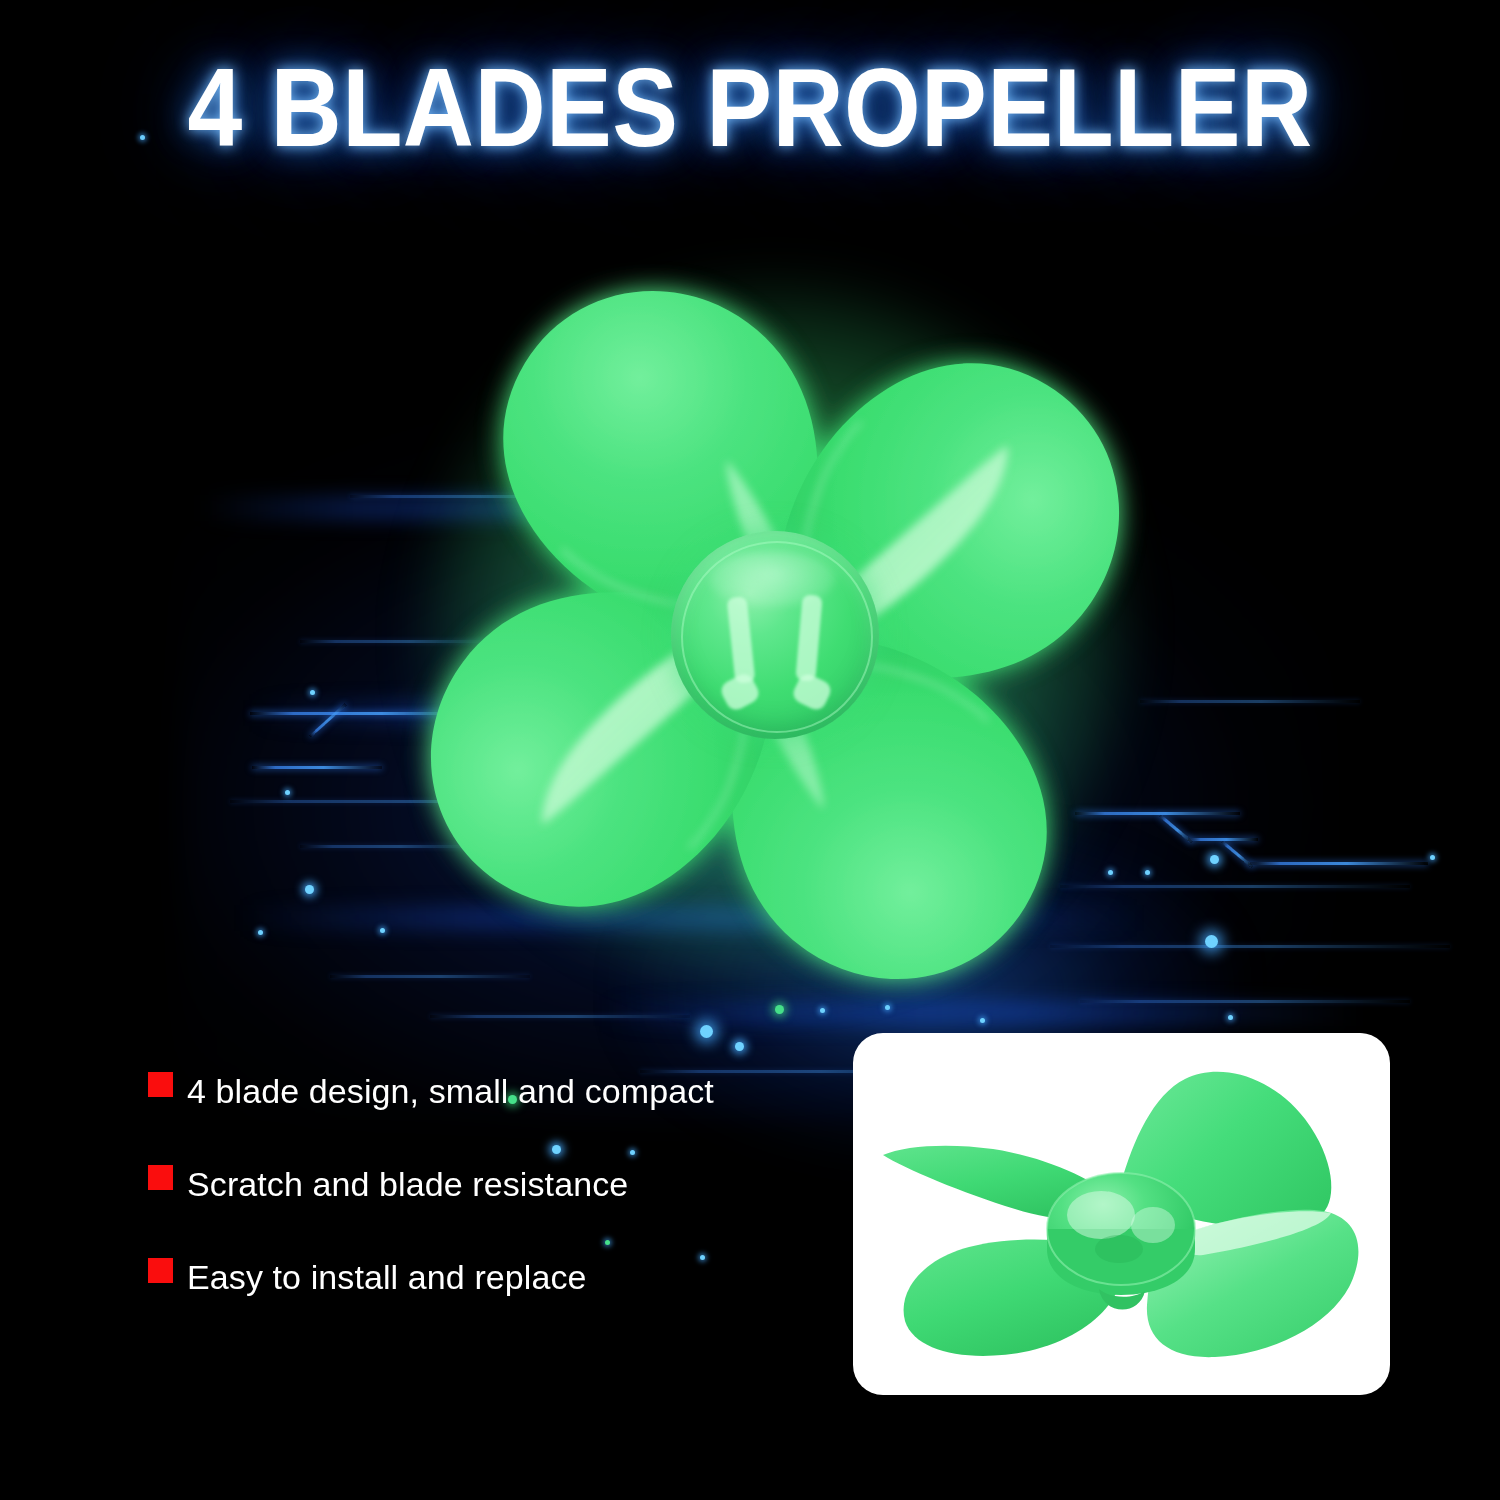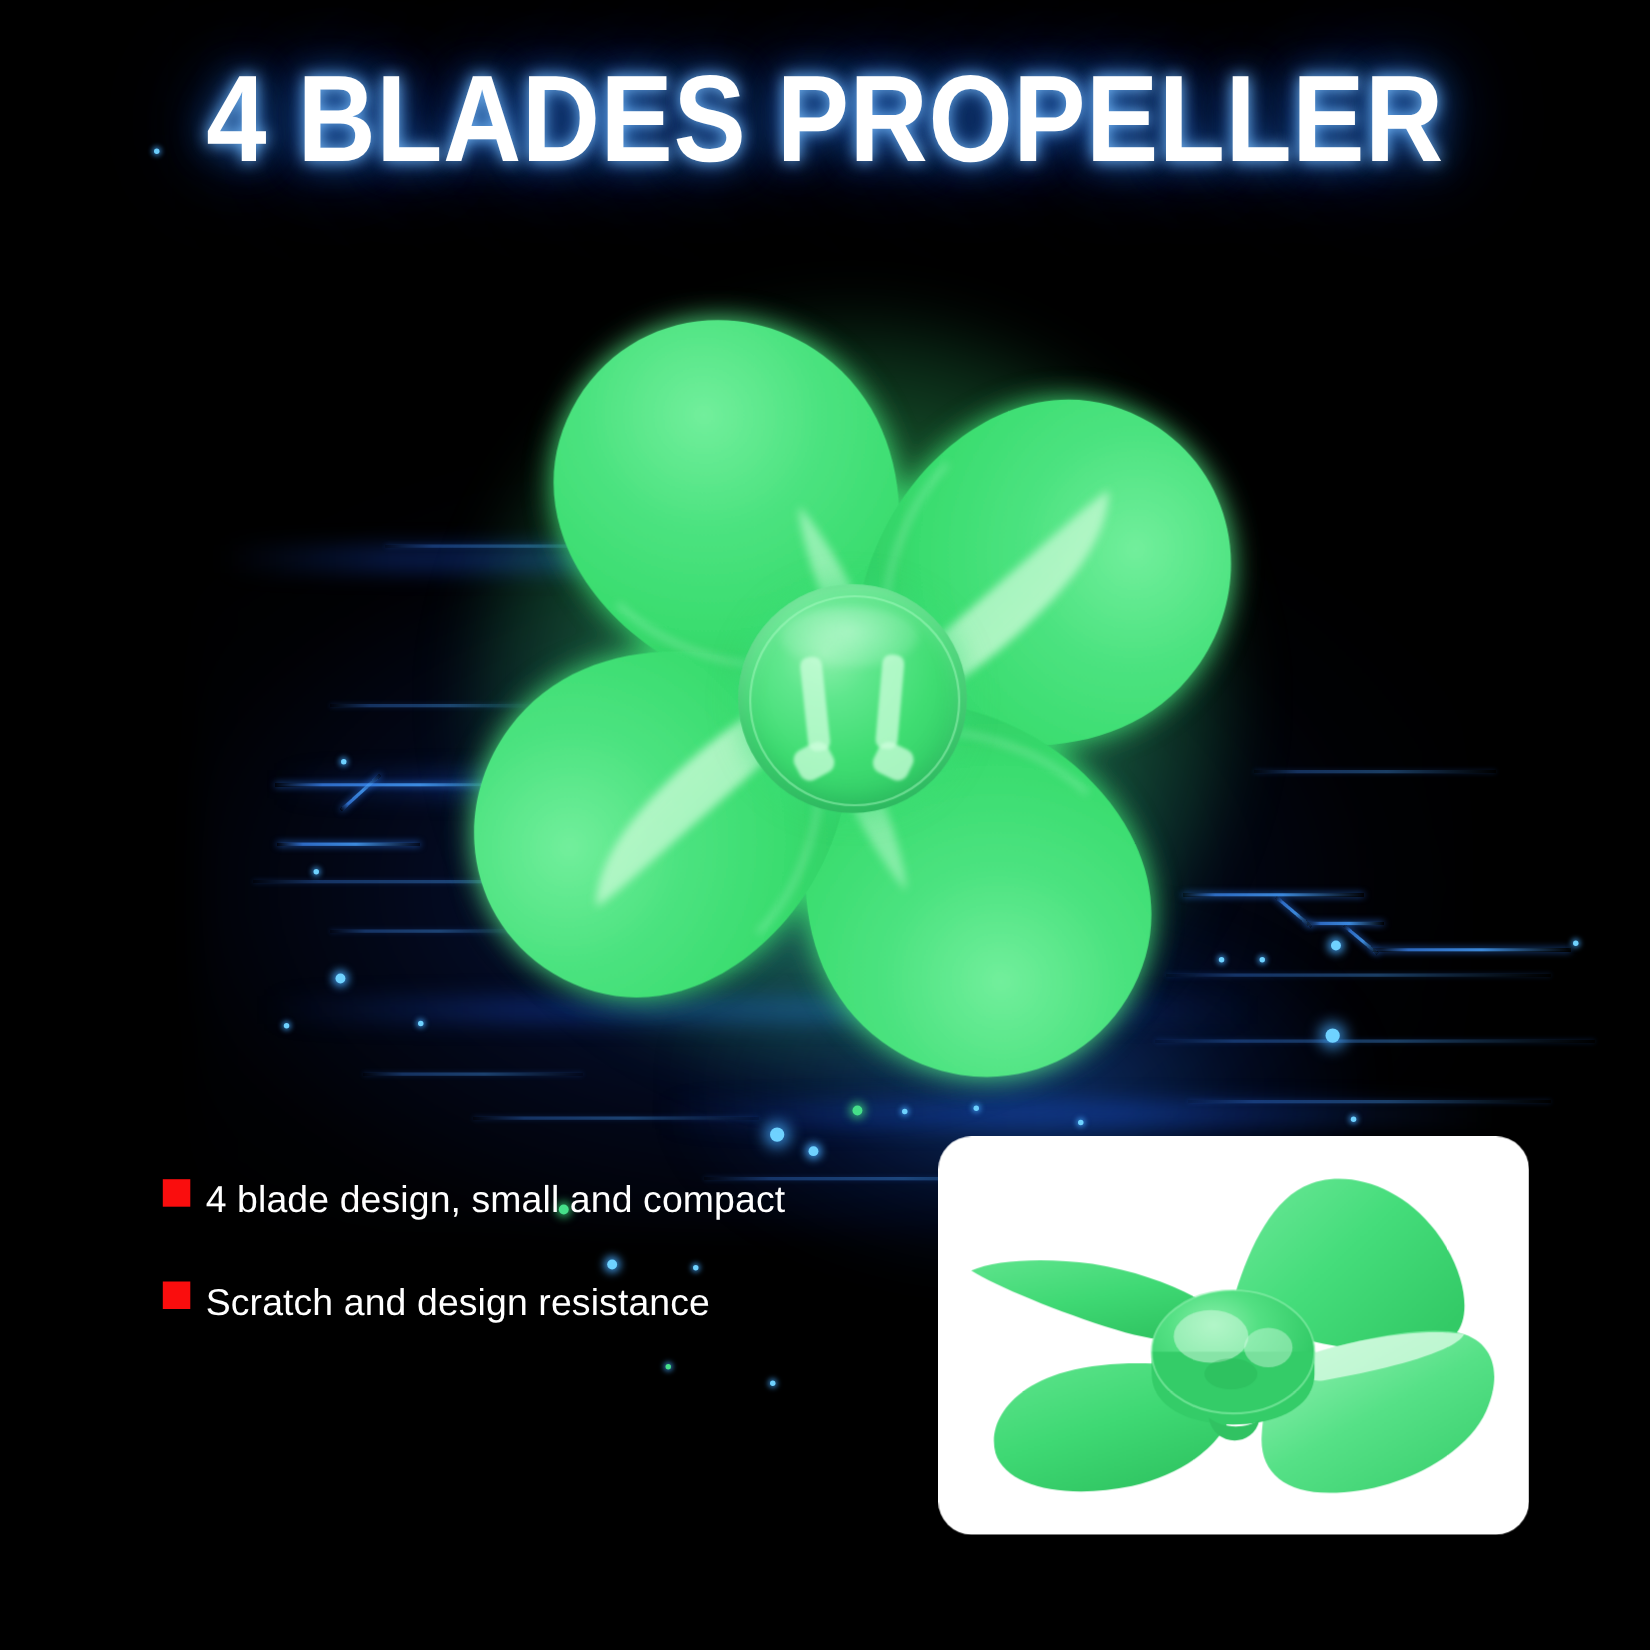--- a/index.html
+++ b/index.html
@@ -369,21 +369,25 @@
     <div class="hub-spec s4"></div>
   </div>
 
   <div class="bullets">
     <div class="bullet-row">
       <span class="bullet-sq"></span>
       <span class="bullet-text">4 blade design, small and compact</span>
     </div>
     <div class="bullet-row">
       <span class="bullet-sq"></span>
-      <span class="bullet-text">Scratch and design resistance</span>
+      <span class="bullet-text">Scratch and blade resistance</span>
+    </div>
+    <div class="bullet-row">
+      <span class="bullet-sq"></span>
+      <span class="bullet-text">Easy to install and replace</span>
     </div>
   </div>
 
   <div class="inset-card">
     <div class="inset-stage">
       <svg viewBox="0 0 537 362" preserveAspectRatio="xMidYMid meet">
         <defs>
           <linearGradient id="iBladeA" x1="0" y1="0" x2="0.6" y2="1">
             <stop offset="0%" stop-color="#5fe48d"></stop>
             <stop offset="55%" stop-color="#3fd974"></stop>

